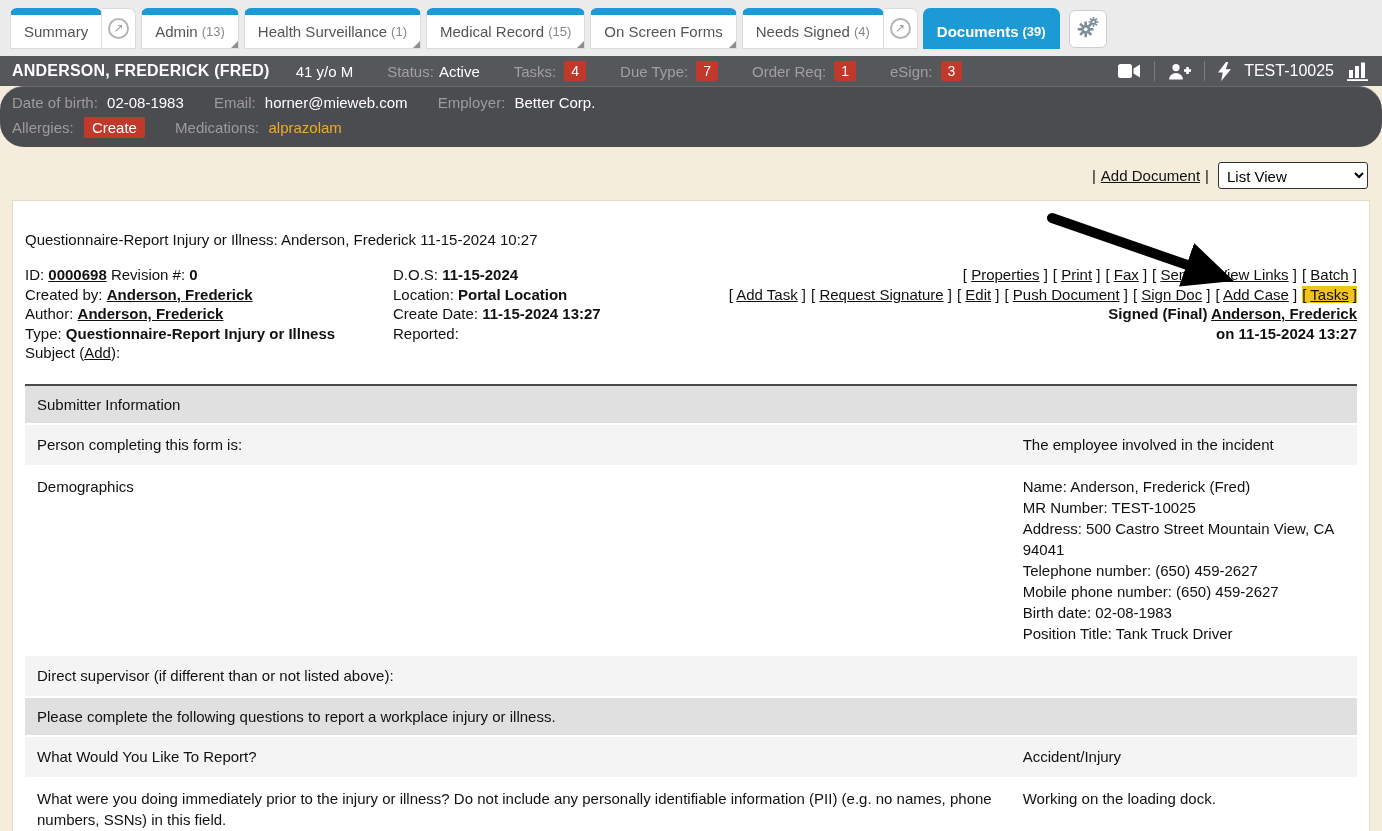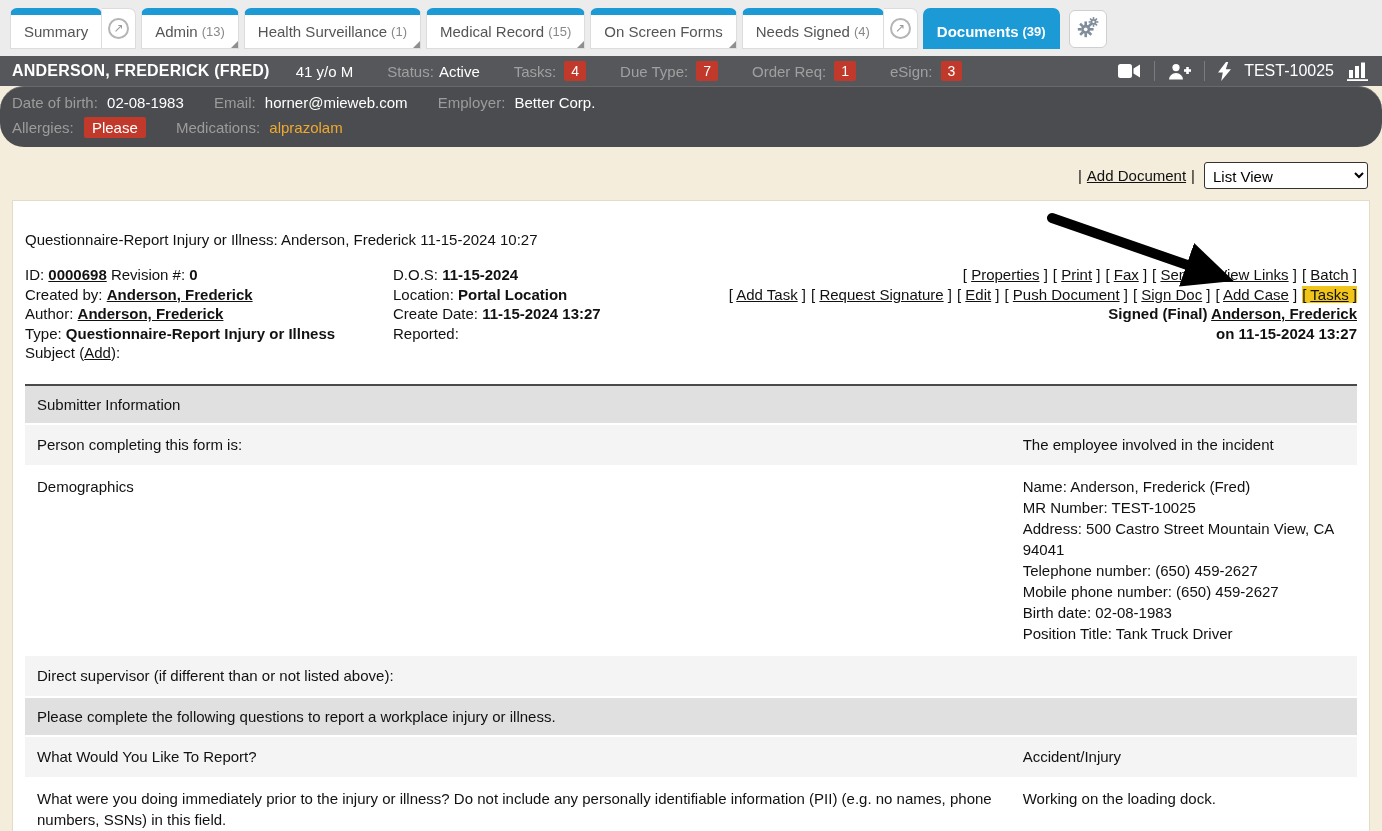--- a/index.html
+++ b/index.html
@@ -45,21 +45,21 @@
   .iv { color:#fff; margin:0 26px 0 5px; }
   .meds { color:#F0A930; margin-left:5px; }
   .abadge { display:inline-block; background:#C0392B; color:#fff; border-radius:2px;
     padding:0 8px; margin:0 26px 0 6px; line-height:21px; }
 
   
   .toolbar { display:flex; justify-content:flex-end; align-items:center; padding:15px 14px 11px;
     font-size:15px; color:#111; }
   .sep::before { content:"|"; margin:0 5px; color:#111; }
   .alink { color:#111; text-decoration:underline; cursor:pointer; }
-  .viewsel { height:27px; width:164px; font-size:15px; font-family:inherit; border:1.6px solid #333;
+  .viewsel { height:27px; width:150px; font-size:15px; font-family:inherit; border:1.6px solid #333;
     border-radius:3px; background:#fff; margin-left:4px; padding:4px 4px; }
 
   
   .panel { position:relative; margin:0 12px; background:#fff; border:1px solid #E2DCC8;
     border-bottom:none; padding:16px 12px 0; min-height:700px; }
   .doctitle { font-size:15px; color:#111; margin:14px 0 17px; }
   .meta { display:flex; font-size:15px; line-height:19.5px; color:#111; }
   .mcol1 { width:368px; }
   .mcol2 { width:300px; }
   .mcol3 { flex:1; text-align:right; }
@@ -222,21 +222,21 @@
   <div class="row">
     <span class="ilabel">Date of birth:</span>
     <span class="iv">02-08-1983</span>
     <span class="ilabel">Email:</span>
     <span class="iv">horner@mieweb.com</span>
     <span class="ilabel">Employer:</span>
     <span class="iv">Better Corp.</span>
   </div>
   <div class="row">
     <span class="ilabel">Allergies:</span>
-    <span class="abadge">Please</span>
+    <span class="abadge">Create</span>
     <span class="ilabel">Medications:</span>
     <span class="meds">alprazolam</span>
   </div>
 </div>
 
 <div class="toolbar">
   <span class="sep"></span>
   <a class="alink">Add Document</a>
   <span class="sep"></span>
   <select class="viewsel">

